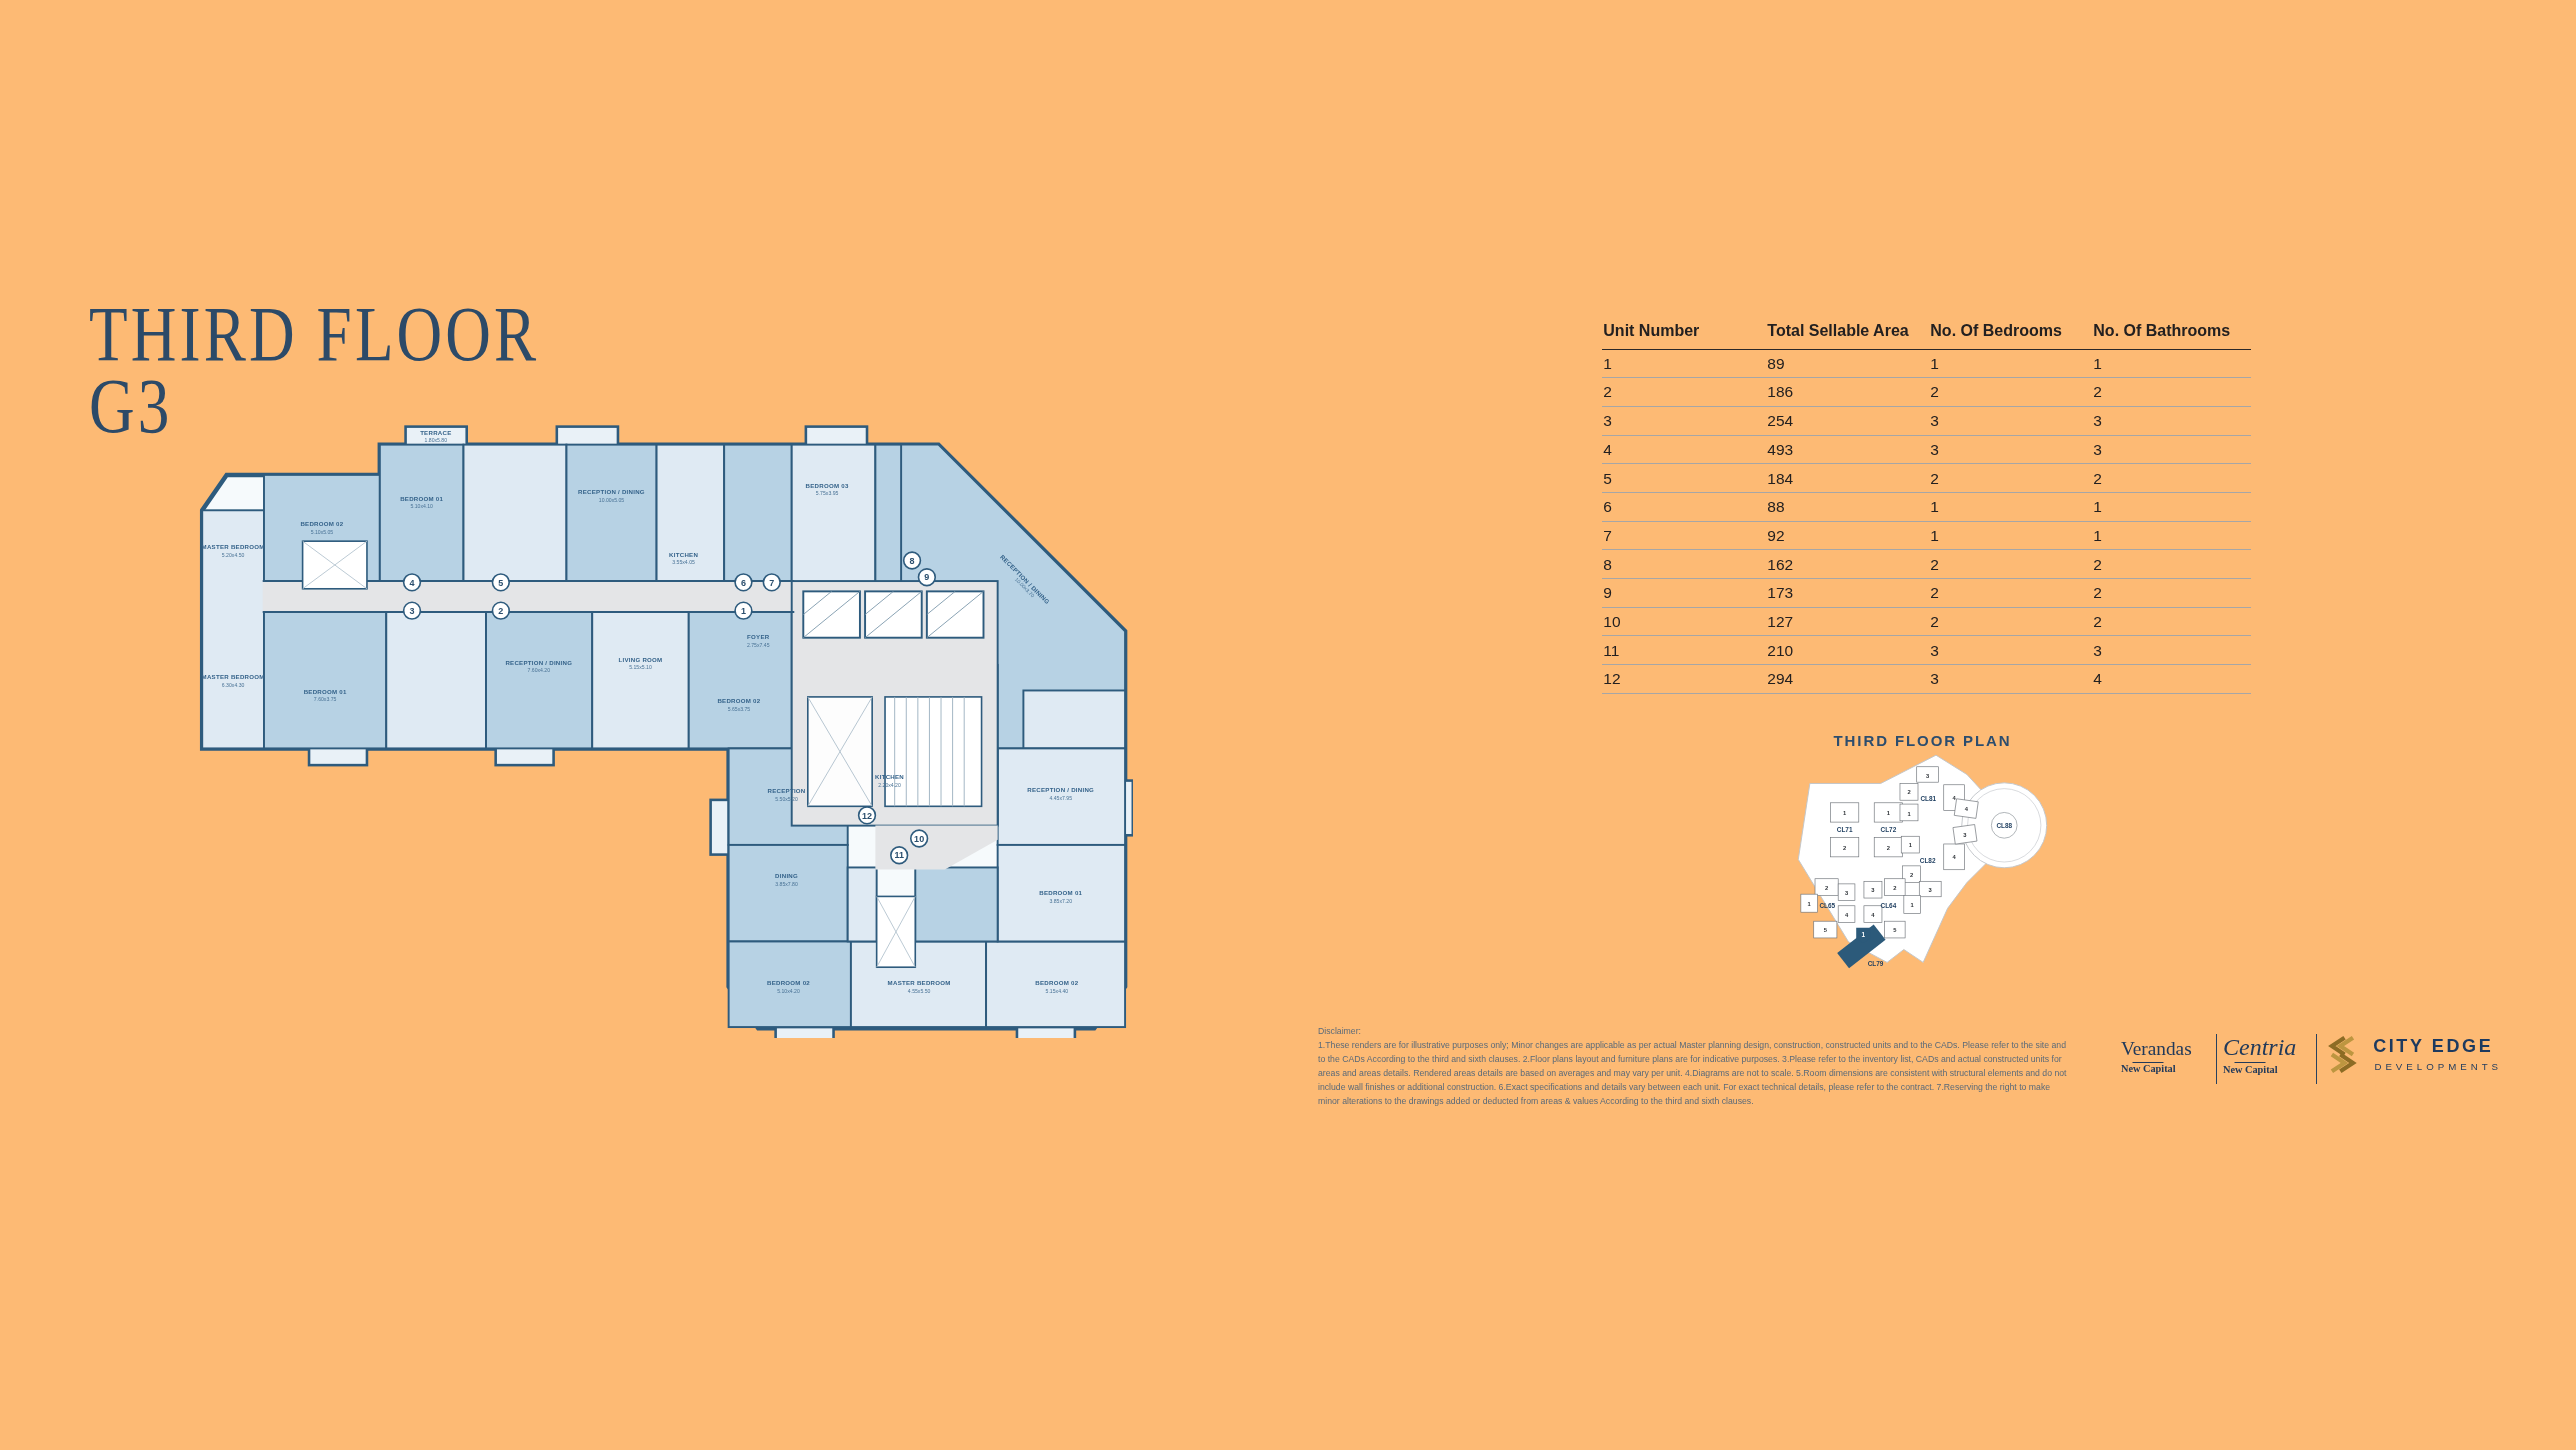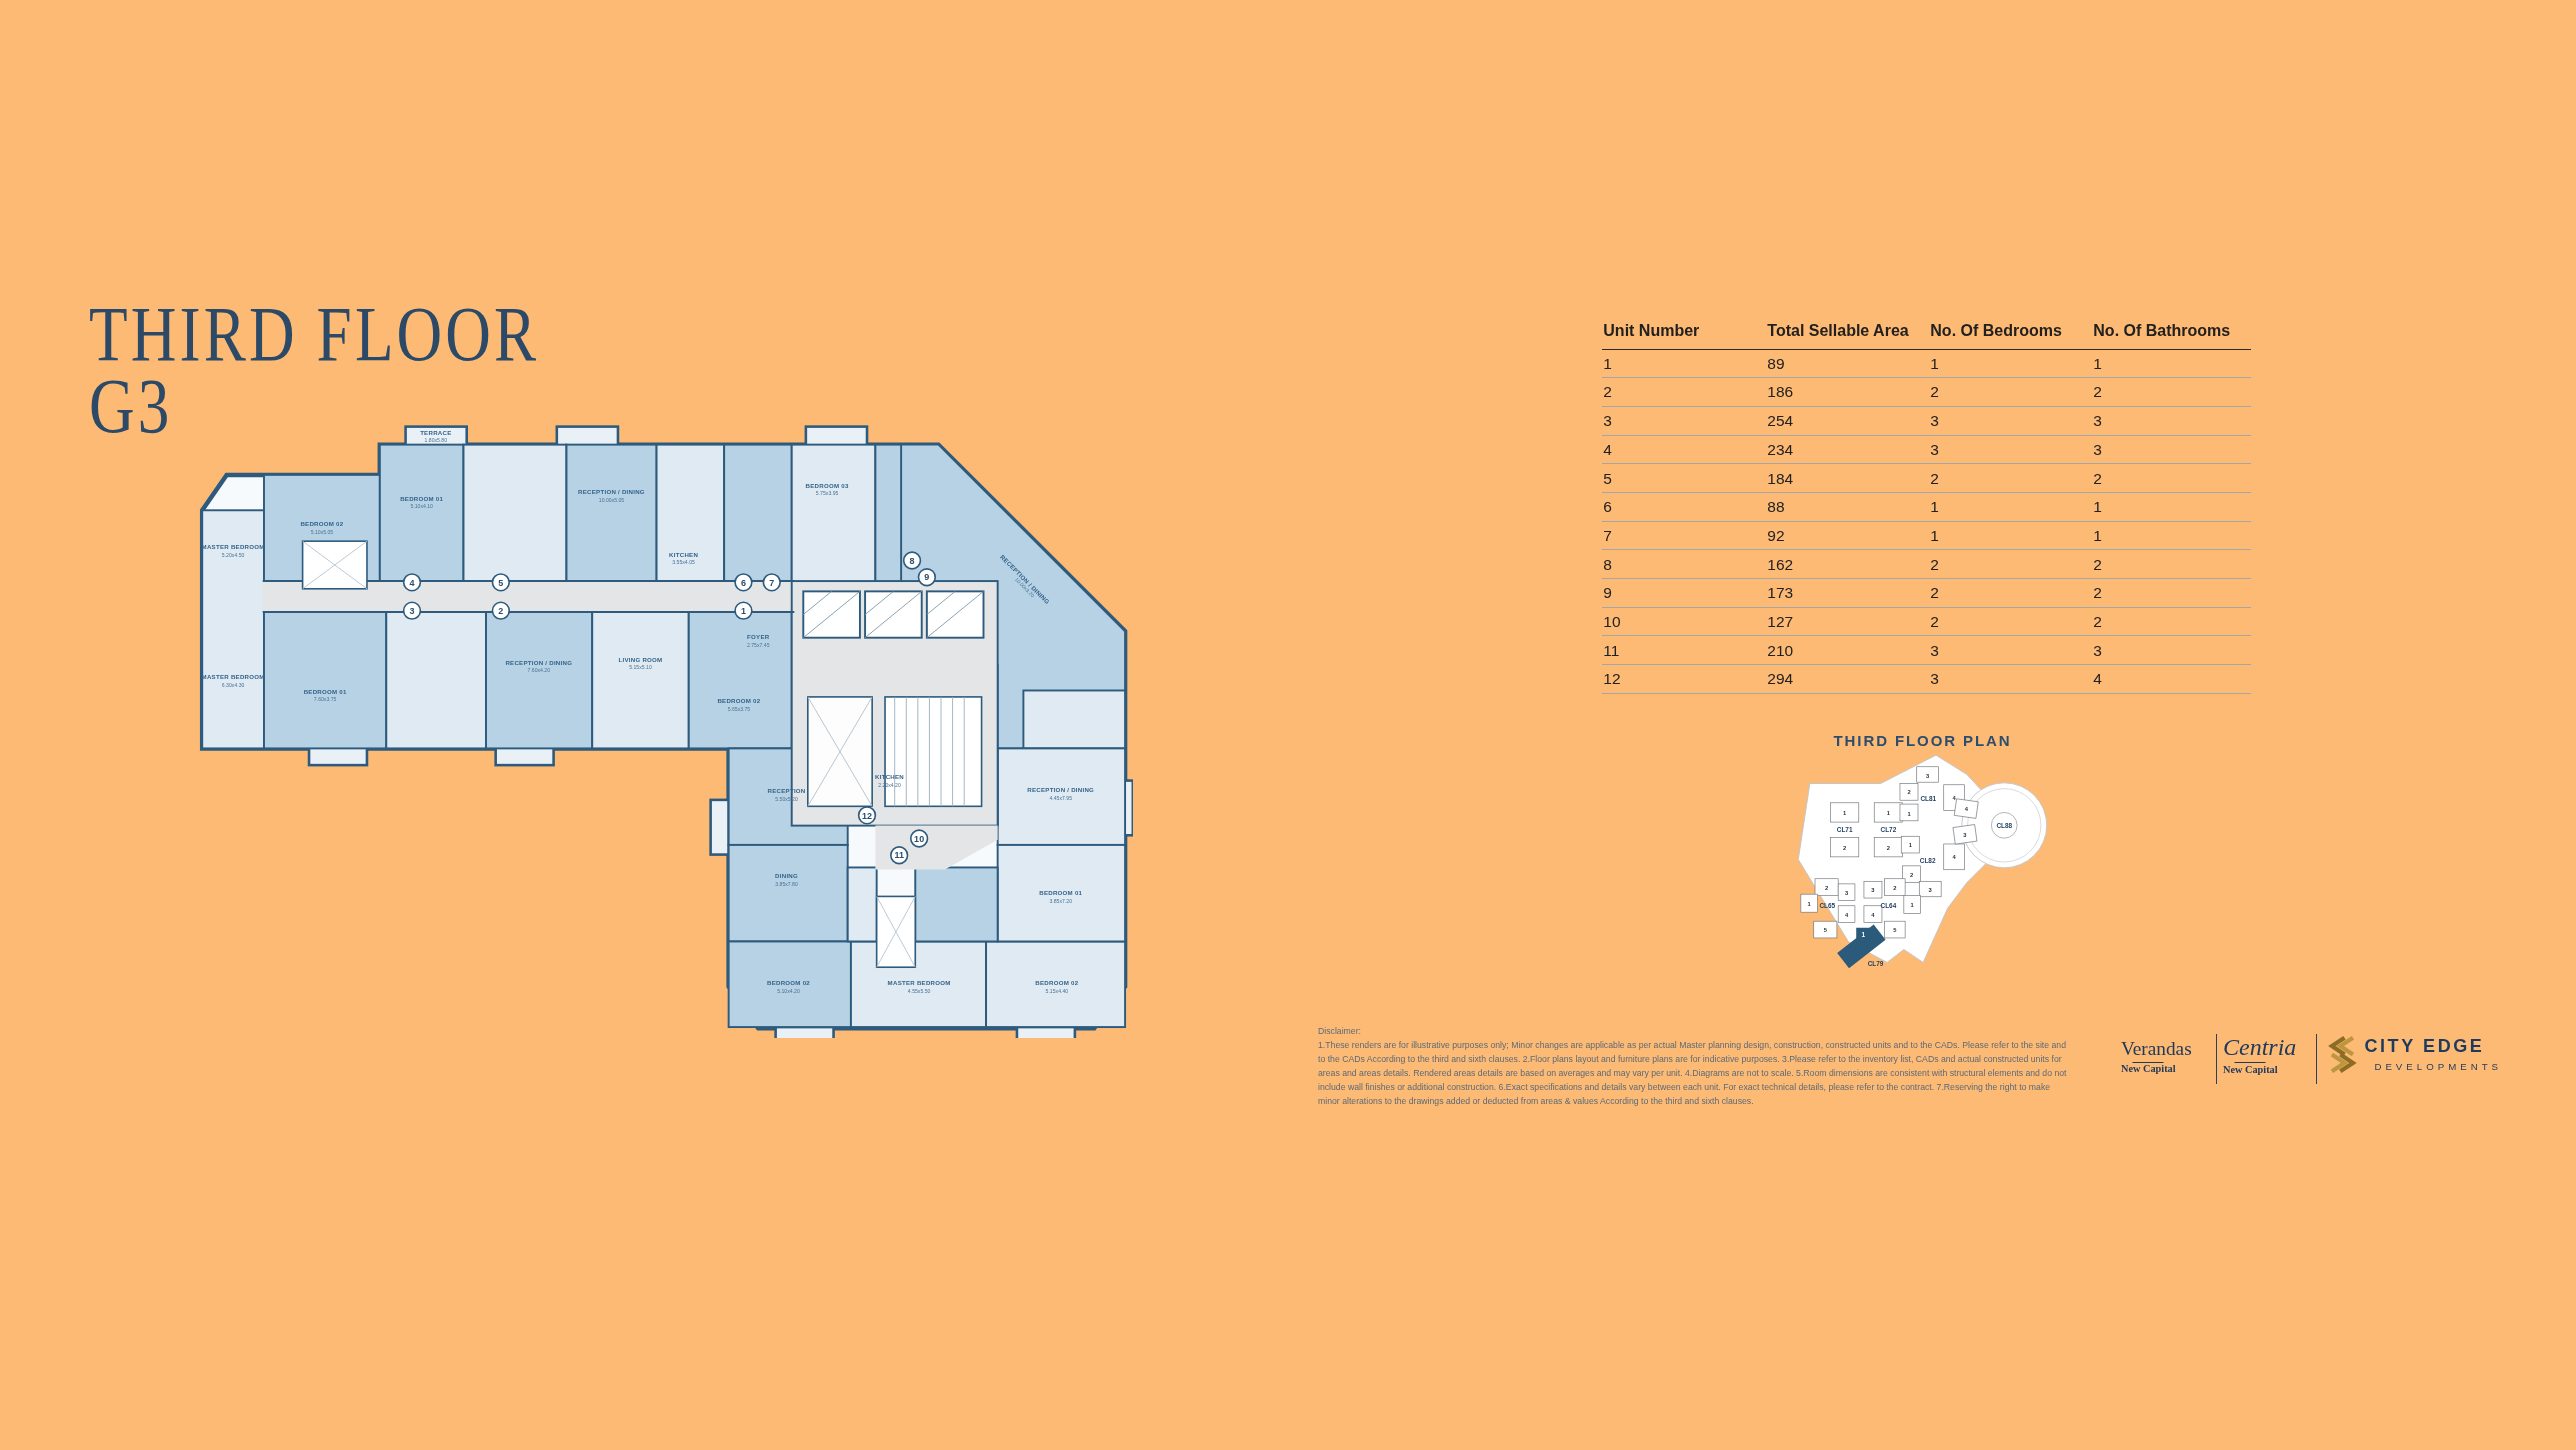--- a/index.html
+++ b/index.html
@@ -42,21 +42,21 @@
   .brand-verandas .bname{font-family:"Liberation Serif",serif;font-size:19.3px;line-height:20.6px;}
   .brand-centria{left:2223px;top:1034px;width:91px;}
   .brand-centria .bname{font-family:"Liberation Serif",serif;font-style:italic;font-size:24px;line-height:26px;}
   .bsub{position:relative;display:inline-block;margin-top:3.9px;font-family:"Liberation Serif",serif;
         font-size:10.3px;font-weight:700;}
   .bsub::before{content:"";position:absolute;top:-1.9px;left:50%;transform:translateX(-50%);
                 width:31px;border-top:1px solid #223a5a;}
   .vdiv{position:absolute;top:1034px;width:0;height:50px;border-left:1.3px solid #27415f;}
   .vdiv1{left:2216px;} .vdiv2{left:2316px;}
   .cityedge{position:absolute;left:2326px;top:1034px;display:flex;align-items:center;gap:6.4px;}
-  .ce-text{color:#1d3a5f;}
+  .ce-text{color:#1d3a5f;text-align:center;}
   .ce-l1{font-size:18px;font-weight:700;letter-spacing:2.6px;line-height:19.3px;}
   .ce-l2{font-size:9.7px;font-weight:400;letter-spacing:4px;margin-top:3.9px;margin-left:10px;}
 </style>
 </head>
 <body>
 
 <div id="canvas">
 
   <div class="title-block">
     <div class="title-line">THIRD FLOOR</div>
@@ -293,21 +293,21 @@
           <td>2</td>
         </tr>
       <tr>
           <td>3</td>
           <td>254</td>
           <td>3</td>
           <td>3</td>
         </tr>
       <tr>
           <td>4</td>
-          <td>234</td>
+          <td>493</td>
           <td>3</td>
           <td>3</td>
         </tr>
       <tr>
           <td>5</td>
           <td>184</td>
           <td>2</td>
           <td>2</td>
         </tr>
       <tr>

